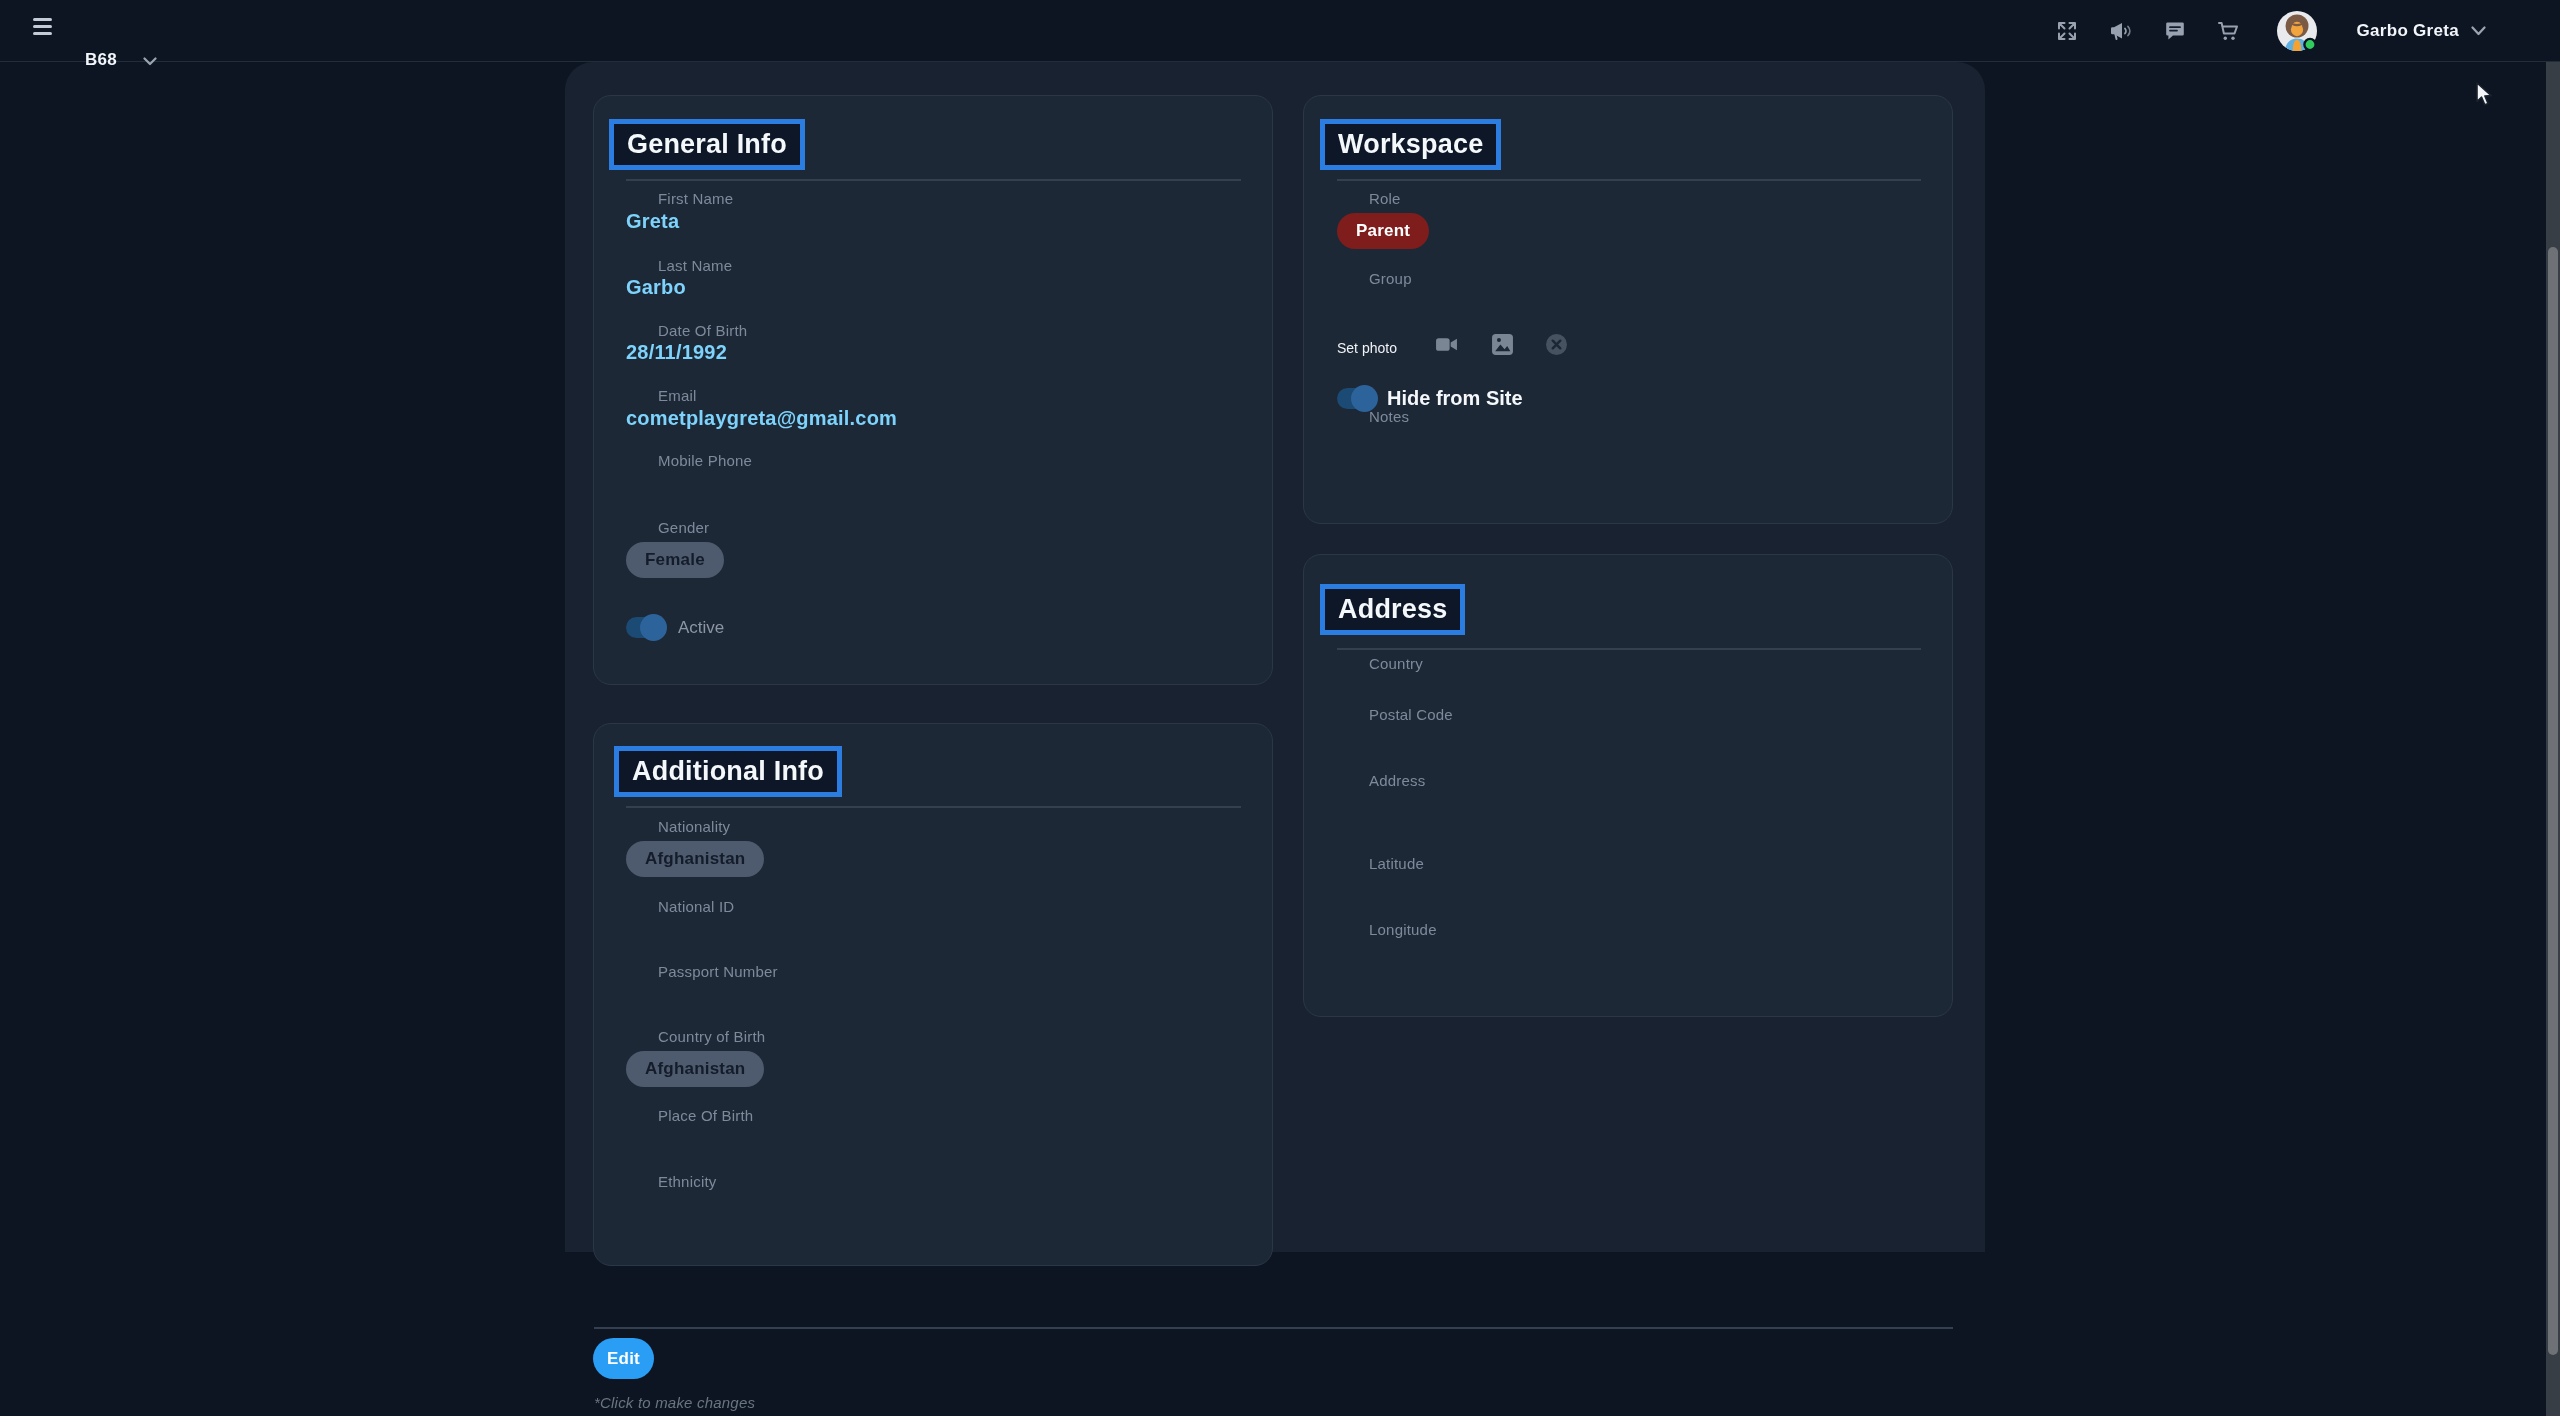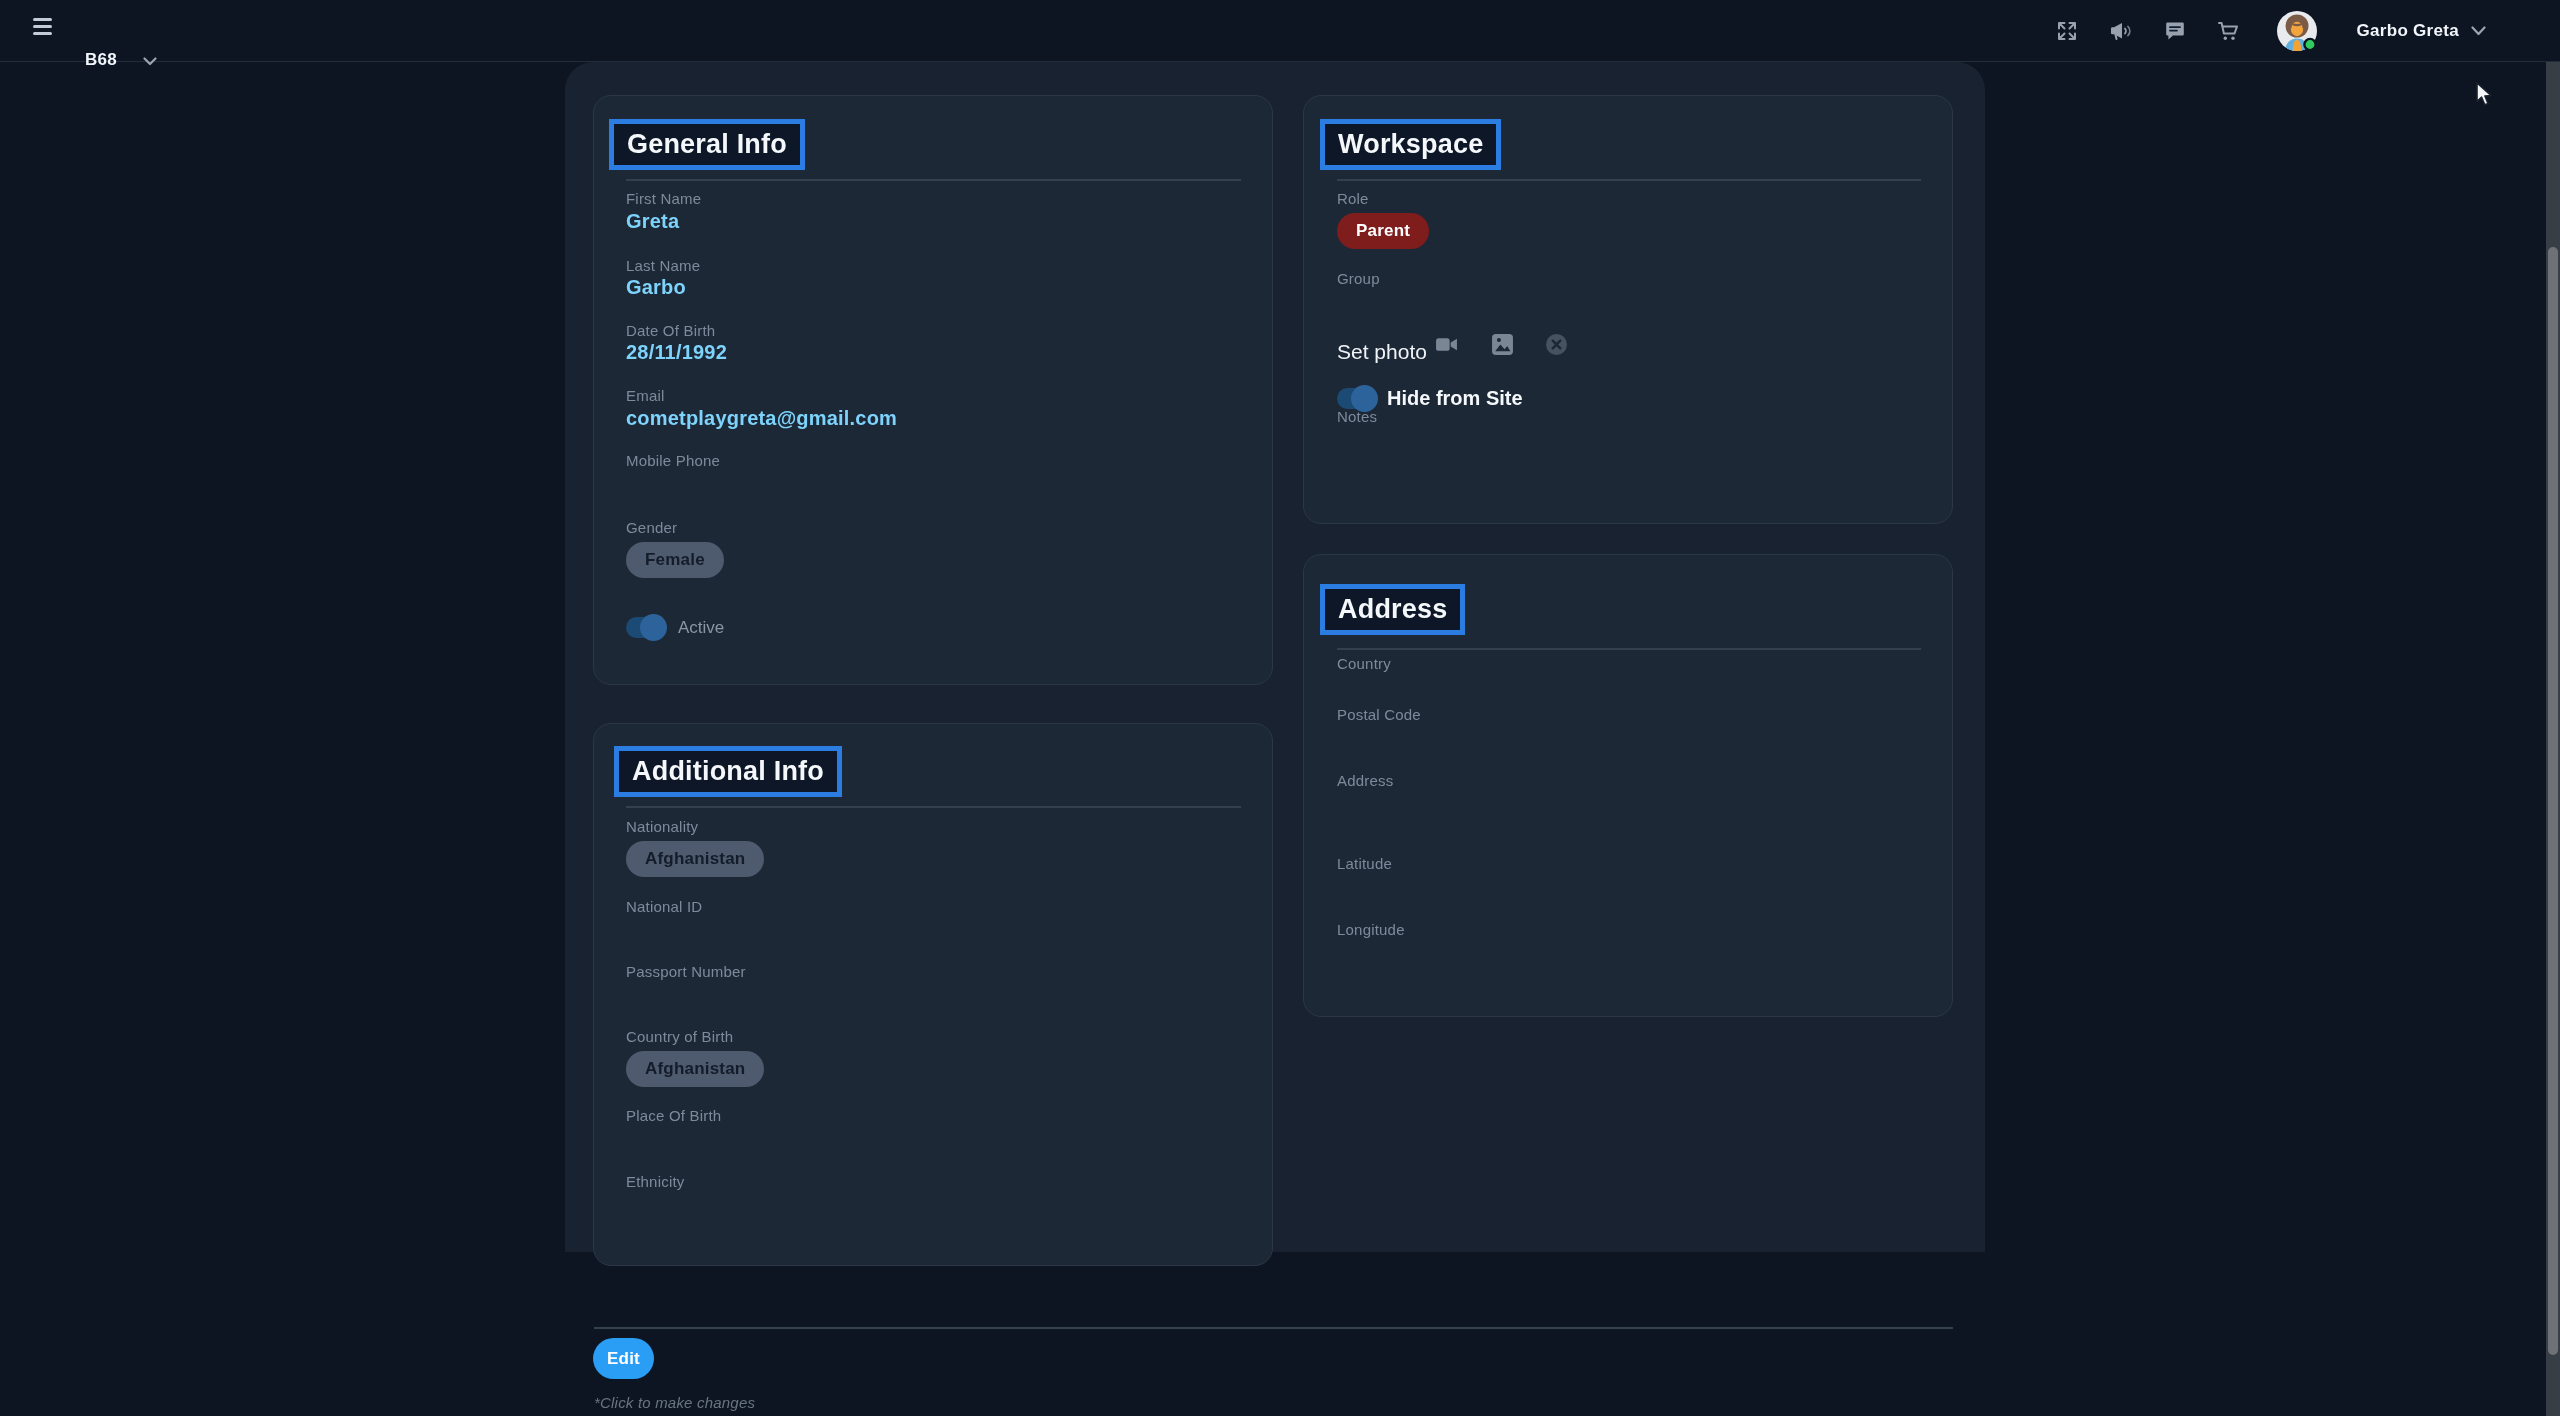--- a/index.html
+++ b/index.html
@@ -38,36 +38,36 @@
   #card-workspace  { left:738px; top:33px;  width:650px; height:429px; }
   #card-address    { left:738px; top:492px; width:650px; height:463px; }
 
   .focus-box {
     position:absolute; display:inline-flex; align-items:center;
     border:5px solid #2b7de2; background:#0d1727; padding:5px 13px;
   }
   .focus-box .card-title { font-size:27px; font-weight:bold; color:#f5f8fb; letter-spacing:.2px; white-space:nowrap; }
   .hdiv { position:absolute; height:1.5px; background:#33404f; }
 
-  .label { position:absolute; font-size:15px; color:#7e8a9b; letter-spacing:.2px; white-space:nowrap; }
+  .label { position:absolute; font-size:15px; color:#7e8a9b; letter-spacing:.2px; white-space:nowrap;margin-left:32px; }
   .value { position:absolute; font-size:20px; color:#7dd3fc; font-weight:bold; letter-spacing:.2px; white-space:nowrap; }
   .chip {
     position:absolute; height:36px; border-radius:18px; padding:0 19px;
     display:inline-flex; align-items:center; font-size:17px; font-weight:bold; letter-spacing:.2px;
     background:#4e5b6e; color:#141c2a; white-space:nowrap;
   }
   .chip.role { background:#7f1d1d; color:#ffffff; }
 
   .toggle-row { position:absolute; display:flex; align-items:center; }
   .toggle { position:relative; width:38px; height:21px; border-radius:11px; background:#1b4a74; cursor:pointer; flex:0 0 auto; }
   .toggle .knob { position:absolute; right:-3px; top:-3px; width:27px; height:27px; border-radius:50%; background:#2d639b; }
   .toggle-label { margin-left:14px; font-size:17px; color:#8b95a4; }
   .toggle-label.strong { font-size:20px; font-weight:bold; color:#f5f8fb; margin-left:12px; }
 
-  .setphoto-text { position:absolute; font-size:21px; color:#f0f3f7; white-space:nowrap; }
+  .setphoto-text { position:absolute; font-size:14px; color:#f0f3f7; white-space:nowrap; }
   .photo-btn { position:absolute; width:24px; height:24px; display:flex; align-items:center; justify-content:center; cursor:pointer; }
 
   .edit-btn {
     position:absolute; left:28px; top:1276px; width:61px; height:41px; border-radius:21px;
     background:#2a9df4; border:none; color:#ffffff; font-size:17px; font-weight:bold;
     font-family:"Liberation Sans", sans-serif; cursor:pointer; letter-spacing:.2px;
   }
   .footer-note { position:absolute; left:29px; top:1332px; font-size:15px; font-style:italic; color:#6a7582; letter-spacing:.2px; }
 
   

